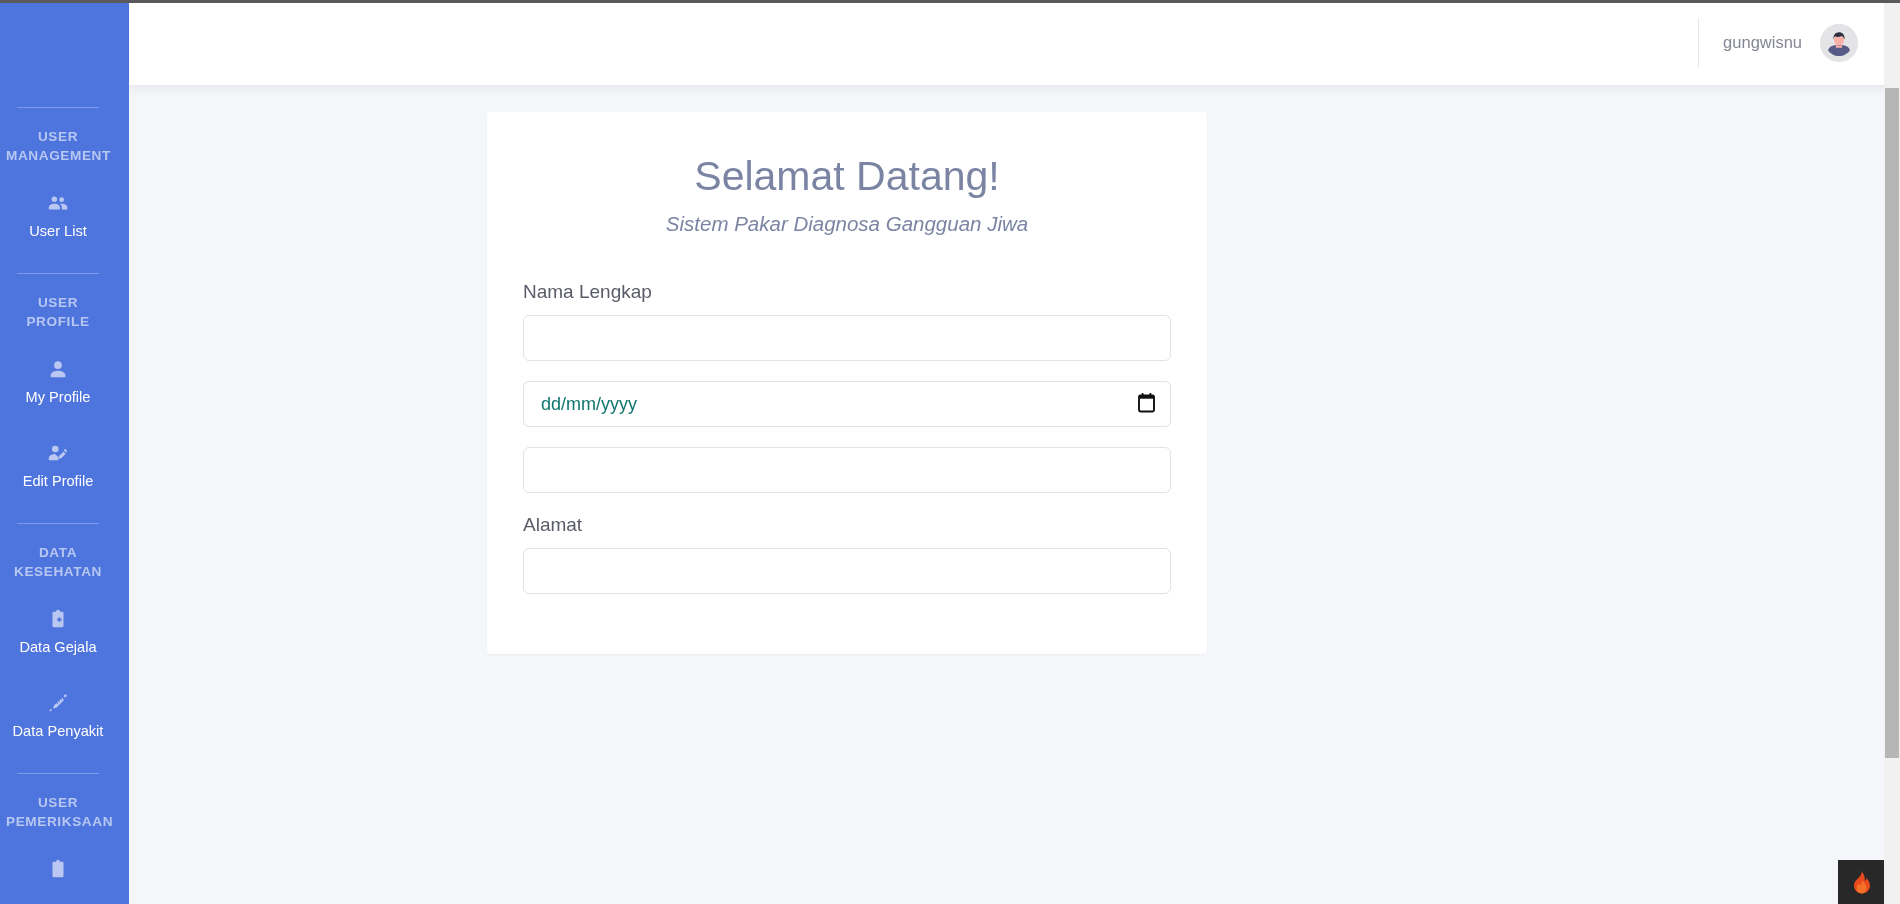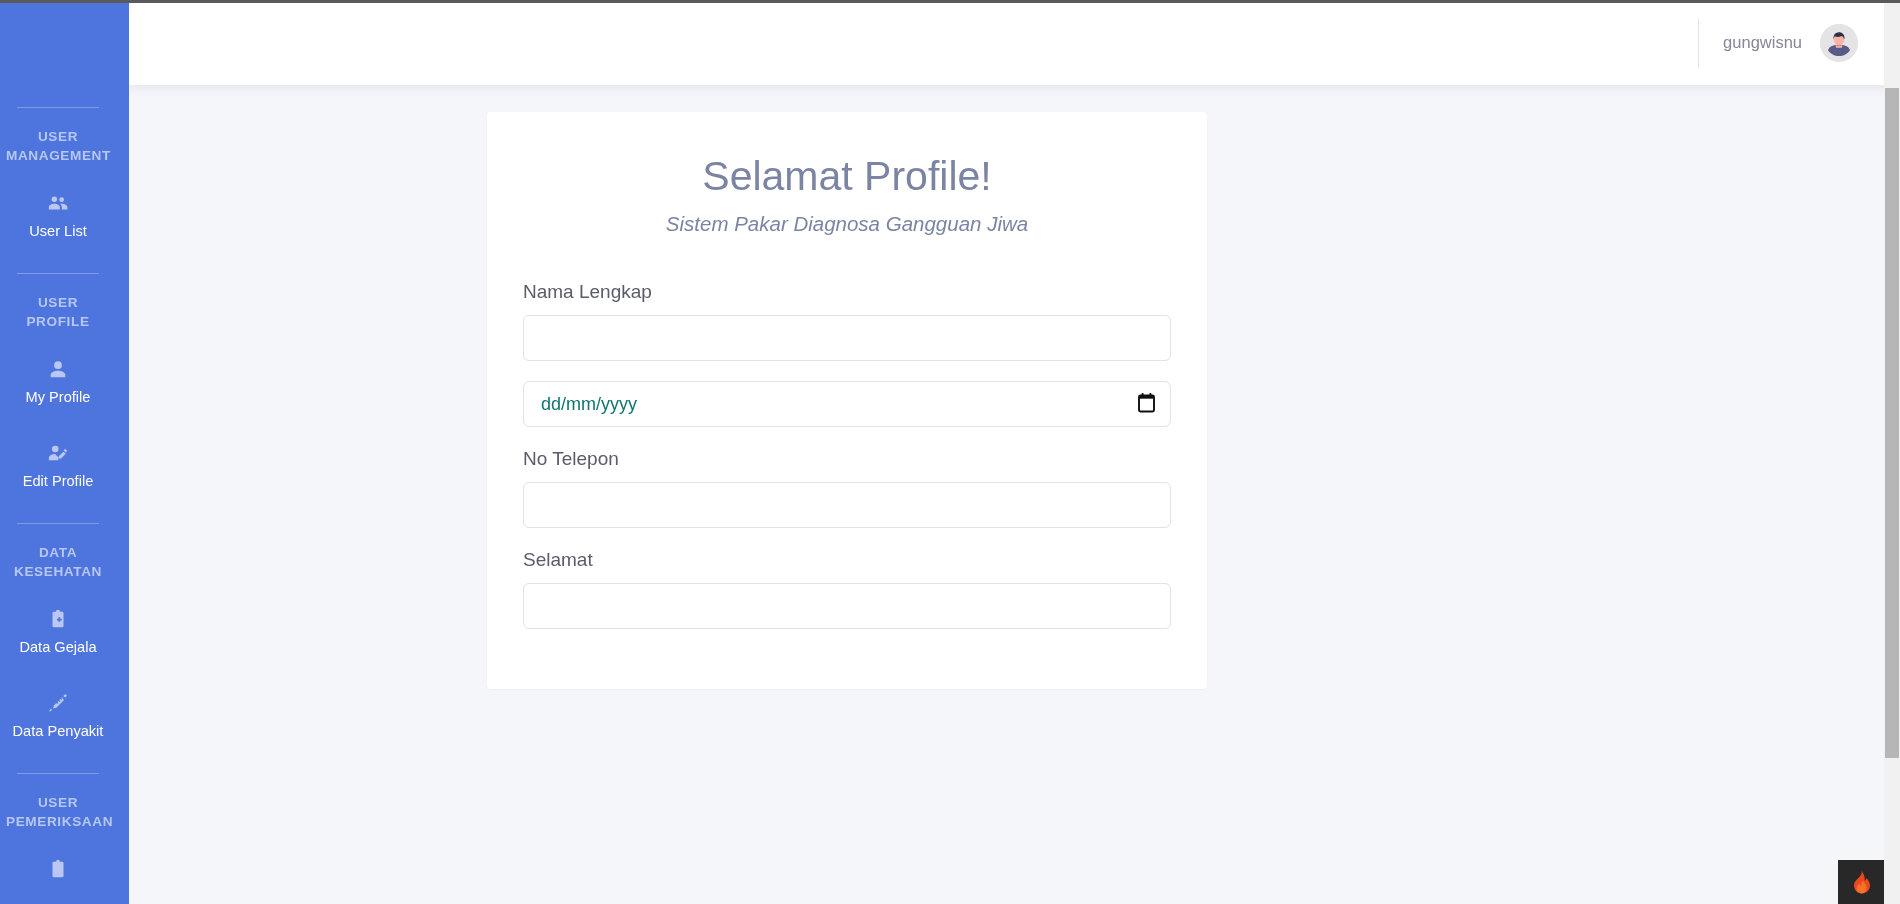--- a/index.html
+++ b/index.html
@@ -380,21 +380,21 @@
             <path d="M19 21.7c1.3 0 2.5-.4 3.4-1l-.4 3.1h-6l-.4-3.1c.9.6 2.1 1 3.4 1z" fill="#fbb1a6"></path>
           </svg>
         </span>
       </div>
     </header>
 
     <main class="content">
 
       <section class="card">
 
-        <h1 class="card-title">Selamat Profile!</h1>
+        <h1 class="card-title">Selamat Datang!</h1>
         <p class="card-subtitle">Sistem Pakar Diagnosa Gangguan Jiwa</p>
 
         <div class="field">
           <label class="field-label">Nama Lengkap</label>
           <input class="field-input" type="text" value="" style="">
         </div>
 
 
         <div class="field">
           <div class="date-wrap">
@@ -405,26 +405,25 @@
                 <rect x="1" y="2.5" width="15" height="16" rx="1.4" fill="none" stroke="#101010" stroke-width="1.9"></rect>
                 <rect x="1" y="2.5" width="15" height="3.2" fill="#101010"></rect>
                 <rect x="3.6" y="0" width="2" height="4" rx="0.8" fill="#101010"></rect>
                 <rect x="11.4" y="0" width="2" height="4" rx="0.8" fill="#101010"></rect>
               </svg>
             </span>
           </div>
         </div>
 
         <div class="field">
-          <label class="field-label">No Telepon</label>
           <input class="field-input" type="text" value="" style="">
         </div>
 
         <div class="field">
-          <label class="field-label">Selamat</label>
+          <label class="field-label">Alamat</label>
           <input class="field-input" type="text" value="" style="">
         </div>
 
       </section>
 
       <div class="flame-widget">
         <svg viewBox="0 0 22 26">
           <path d="M11.6 0C11.6 0 12.7 4.2 10 7.3 7.3 10.4 4 12.3 4 16.6c0 4.4 3.6 8 8 8s8-3.6 8-8c0-3.4-2-5.6-3.4-7.6-.3 1.4-1.1 2.4-2 2.8.6-2.6-.2-5.6-1.6-7.6C11.6 2.2 11.6 0 11.6 0z" fill="#e8491d"></path>
           <path d="M11.6 24.4c-2.8 0-5-2.2-5-4.9 0-2.4 1.6-3.6 2.9-5.2.2 1.4 1 2.3 1.8 2.8-.5-2 .3-4 1.5-5.3 1 1.6 3.8 3.5 3.8 7.7 0 2.7-2.2 4.9-5 4.9z" fill="#f4712a"></path>
         </svg>

